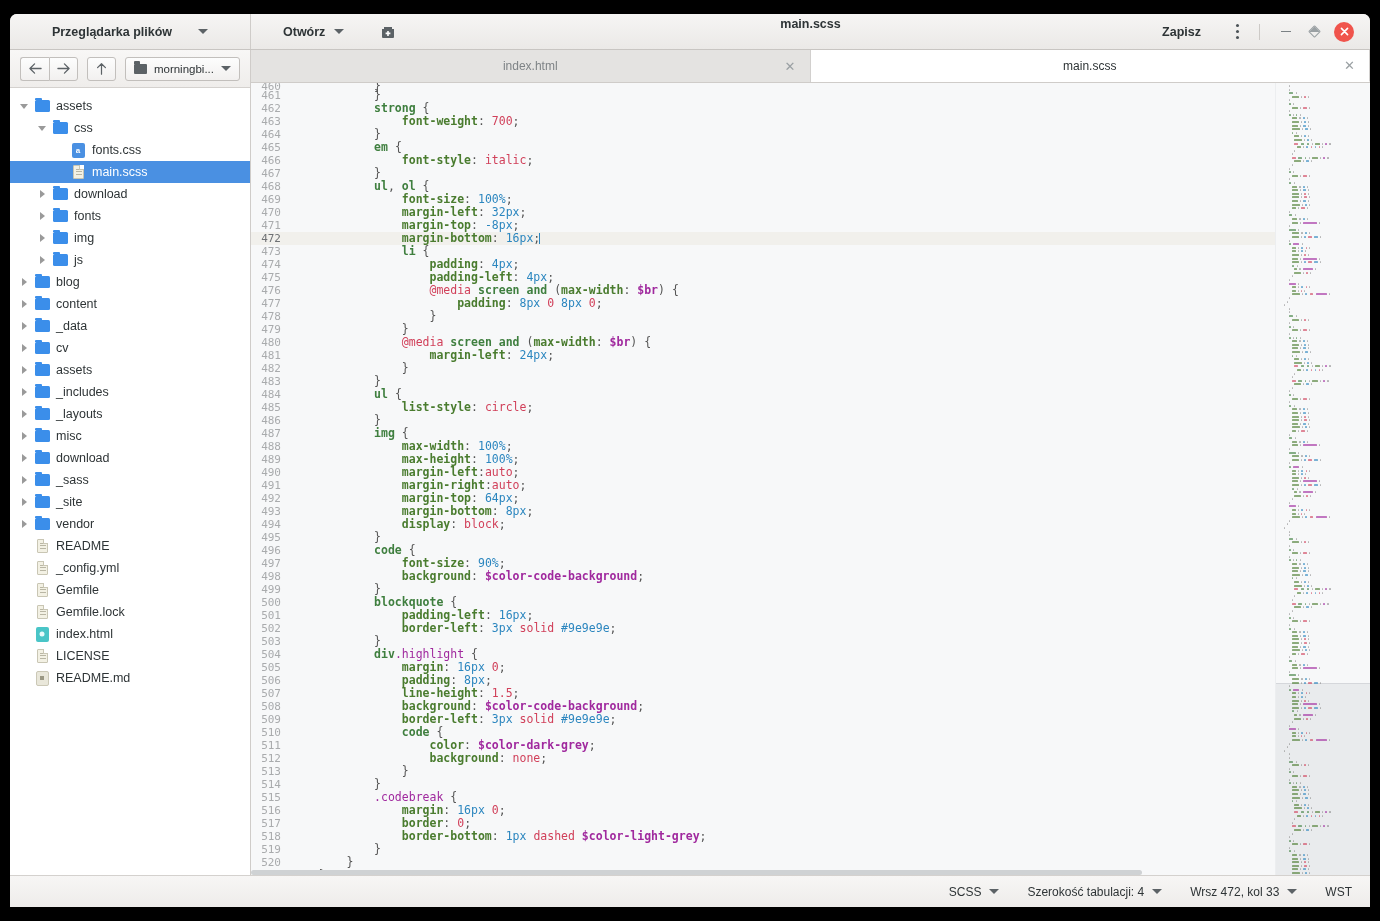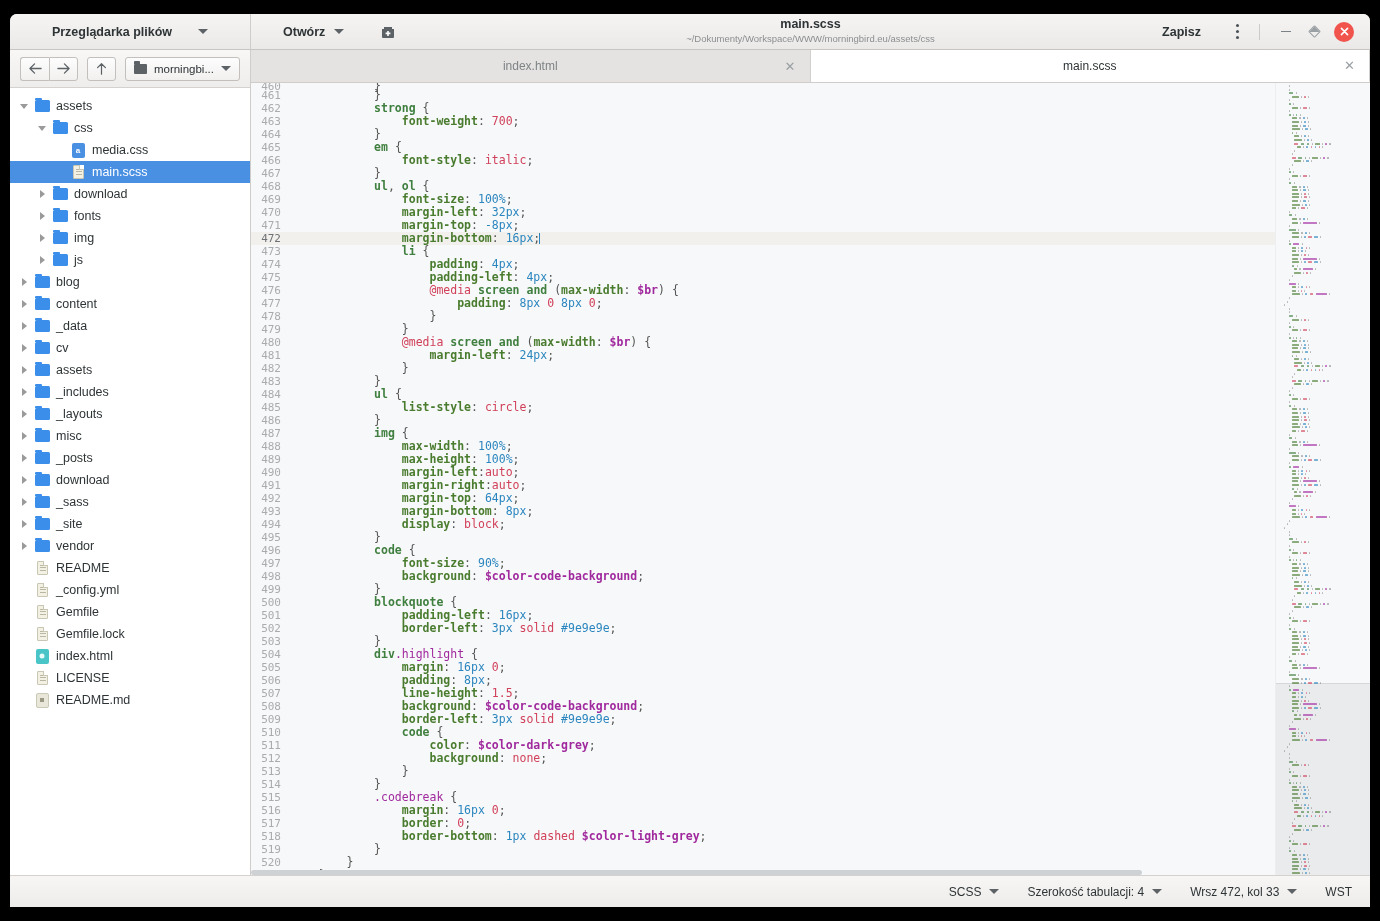--- a/index.html
+++ b/index.html
@@ -253,21 +253,20 @@
       <div class="newdoc-icon">
         <svg width="16" height="16" viewBox="0 0 16 16">
             <path d="M2 5h12v8a1 1 0 0 1-1 1H3a1 1 0 0 1-1-1z" fill="#5c6266"></path>
             <path d="M4 3h8v2H4z" fill="#5c6266"></path>
             <path d="M7.2 7h1.6v1.6H10.4v1.6H8.8V12H7.2v-1.8H5.6V8.6h1.6z" fill="#fff"></path>
           </svg>
       </div>
 
       <div class="center-title">
         <div class="t1">main.scss</div>
-        <div class="t2">~/Dokumenty/Workspace/WWW/morningbird.eu/assets/css</div>
       </div>
 
       <div class="tb-actions">
         <div class="save-btn">
           <span>Zapisz</span>
         </div>
         <div class="dots">
             <i></i>
             <i></i>
             <i></i>
@@ -335,21 +334,21 @@
               <span class="folder-ico"></span>
             </span>
             <span>css</span>
           </div>
           <div class="trow">
             <span style="width:42px;flex:0 0 42px"></span>
             <span class="twist"></span>
             <span class="ficon">
               <span class="badge-ico ico-css">a</span>
             </span>
-            <span>media.css</span>
+            <span>fonts.css</span>
           </div>
           <div class="trow sel">
             <span style="width:42px;flex:0 0 42px"></span>
             <span class="twist"></span>
             <span class="ficon">
               <span class="doc-ico lines"></span>
             </span>
             <span>main.scss</span>
           </div>
           <div class="trow">
@@ -464,30 +463,20 @@
           </div>
           <div class="trow">
             <span style="width:6px;flex:0 0 6px"></span>
             <span class="twist">
               <span class="arrow-r"></span>
             </span>
             <span class="ficon">
               <span class="folder-ico"></span>
             </span>
             <span>misc</span>
-          </div>
-          <div class="trow">
-            <span style="width:6px;flex:0 0 6px"></span>
-            <span class="twist">
-              <span class="arrow-r"></span>
-            </span>
-            <span class="ficon">
-              <span class="folder-ico"></span>
-            </span>
-            <span>_posts</span>
           </div>
           <div class="trow">
             <span style="width:6px;flex:0 0 6px"></span>
             <span class="twist">
               <span class="arrow-r"></span>
             </span>
             <span class="ficon">
               <span class="folder-ico"></span>
             </span>
             <span>download</span>

